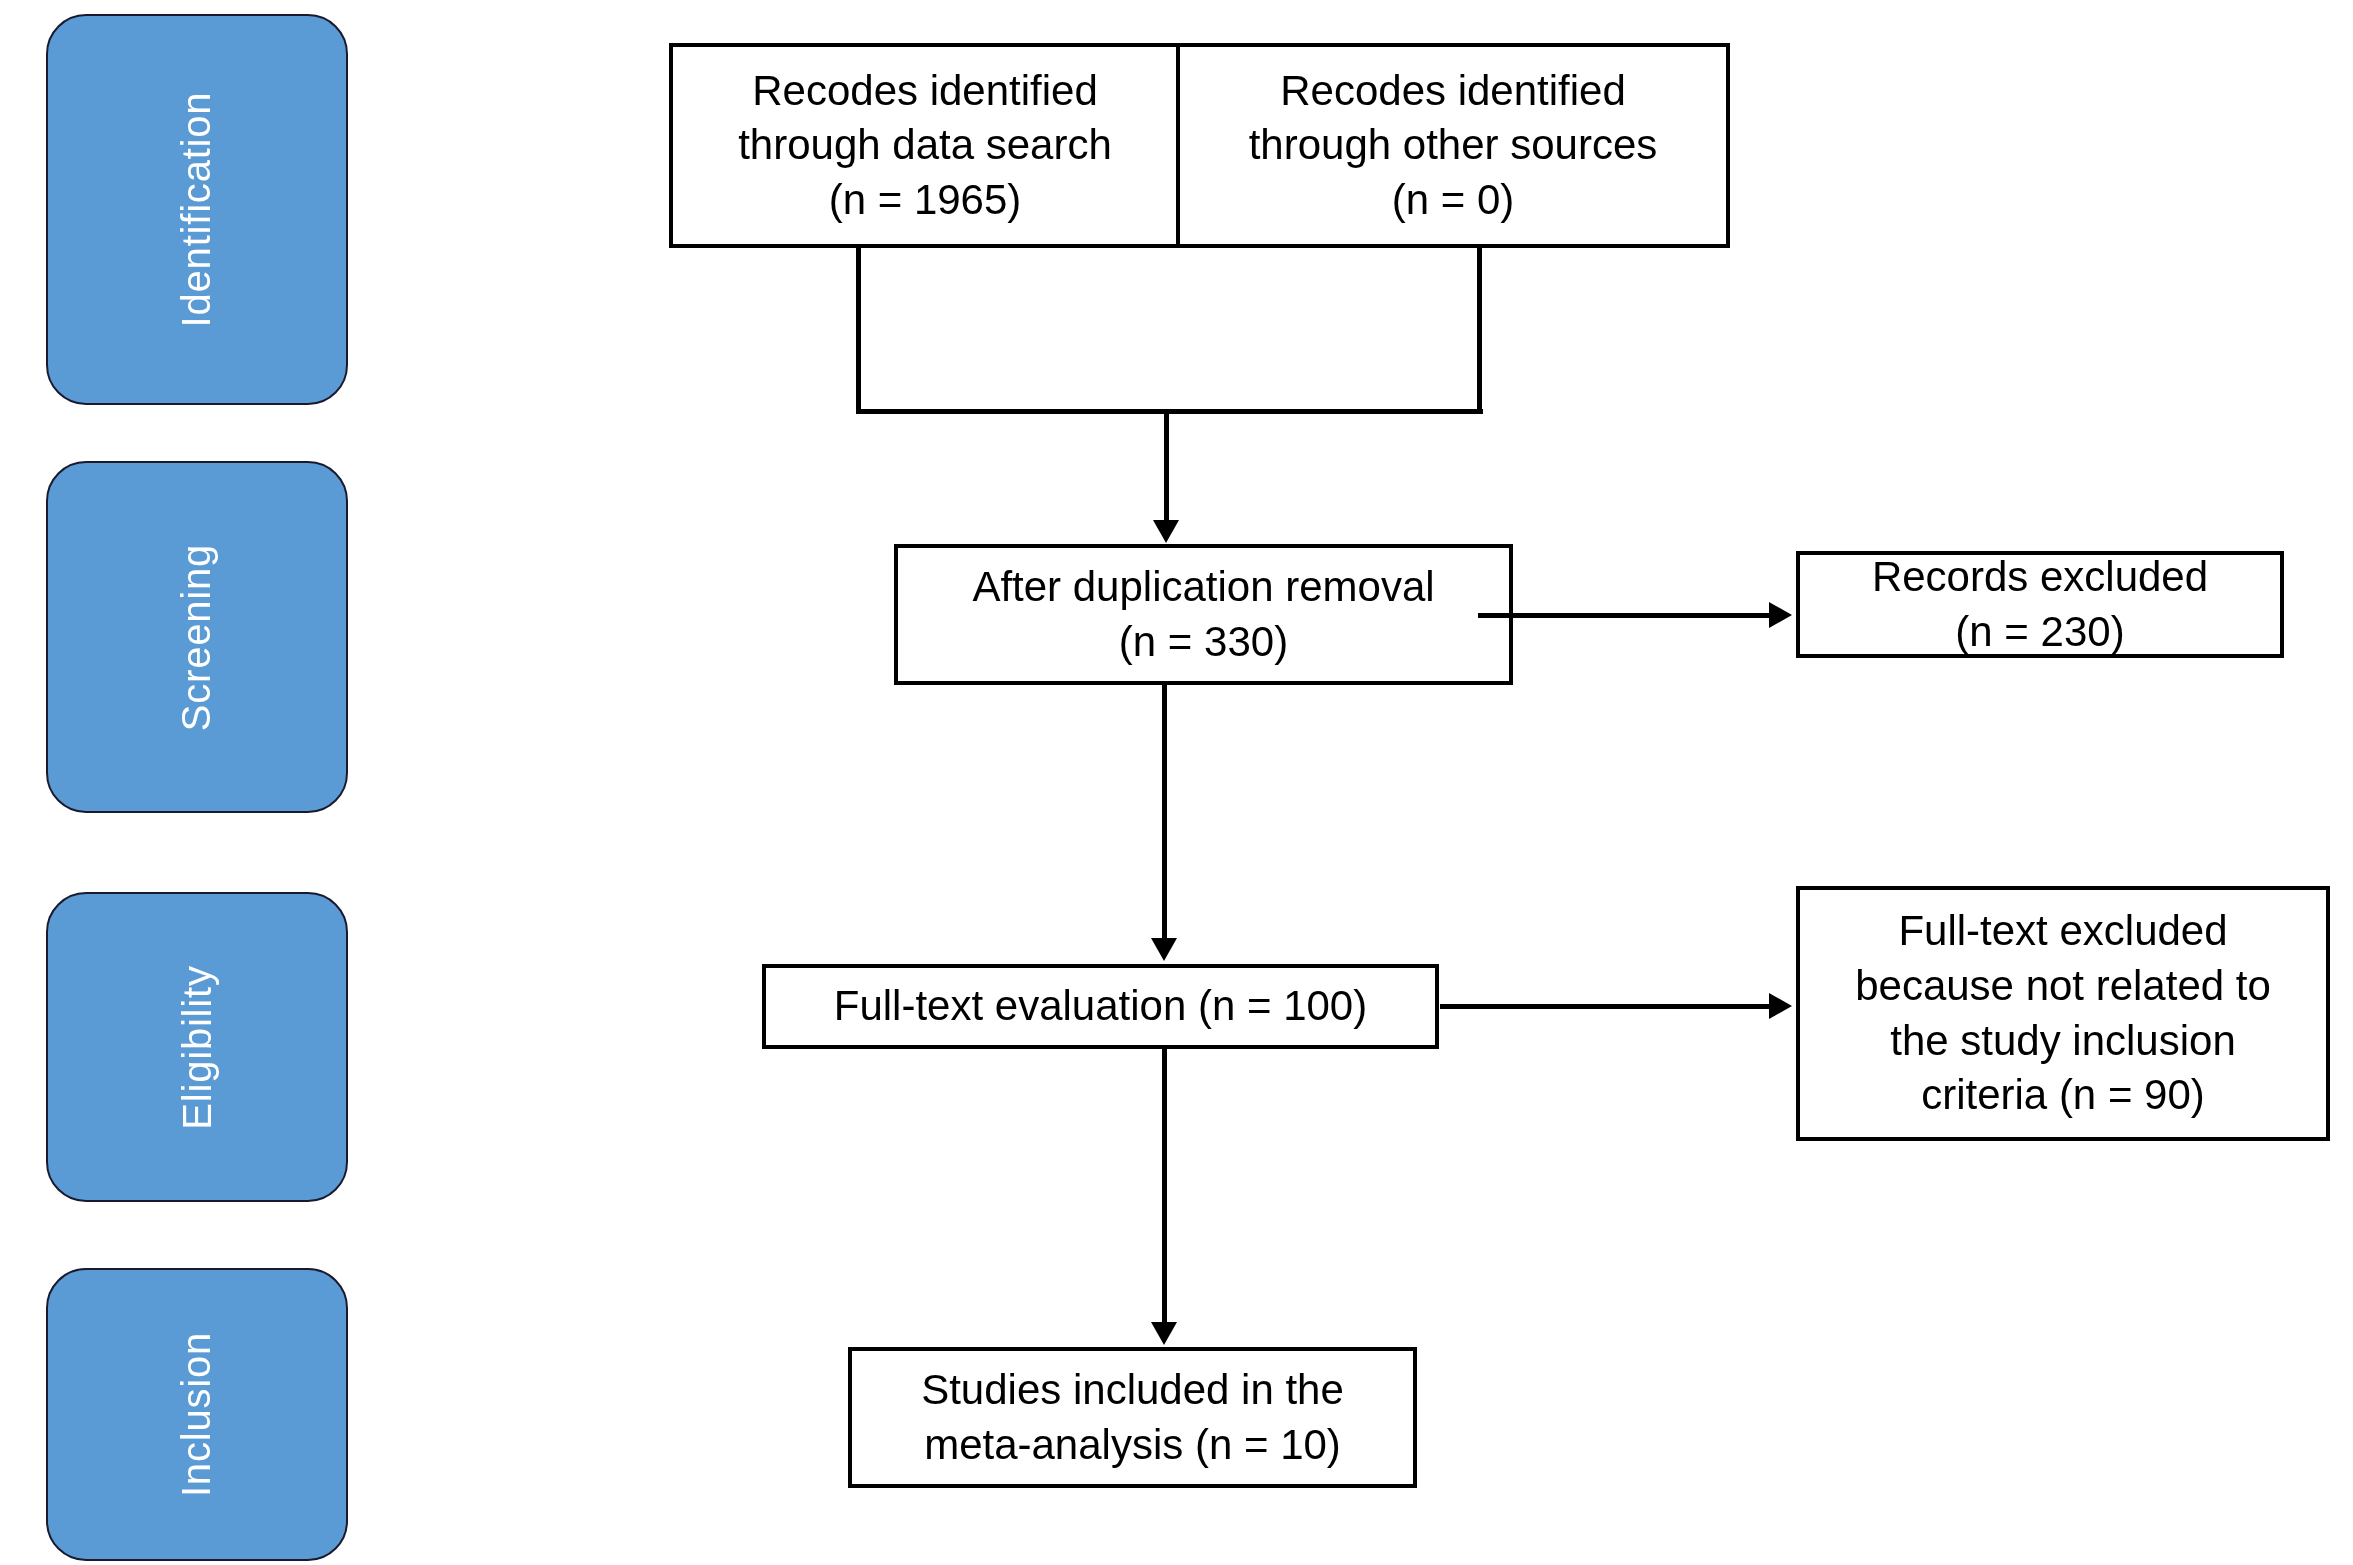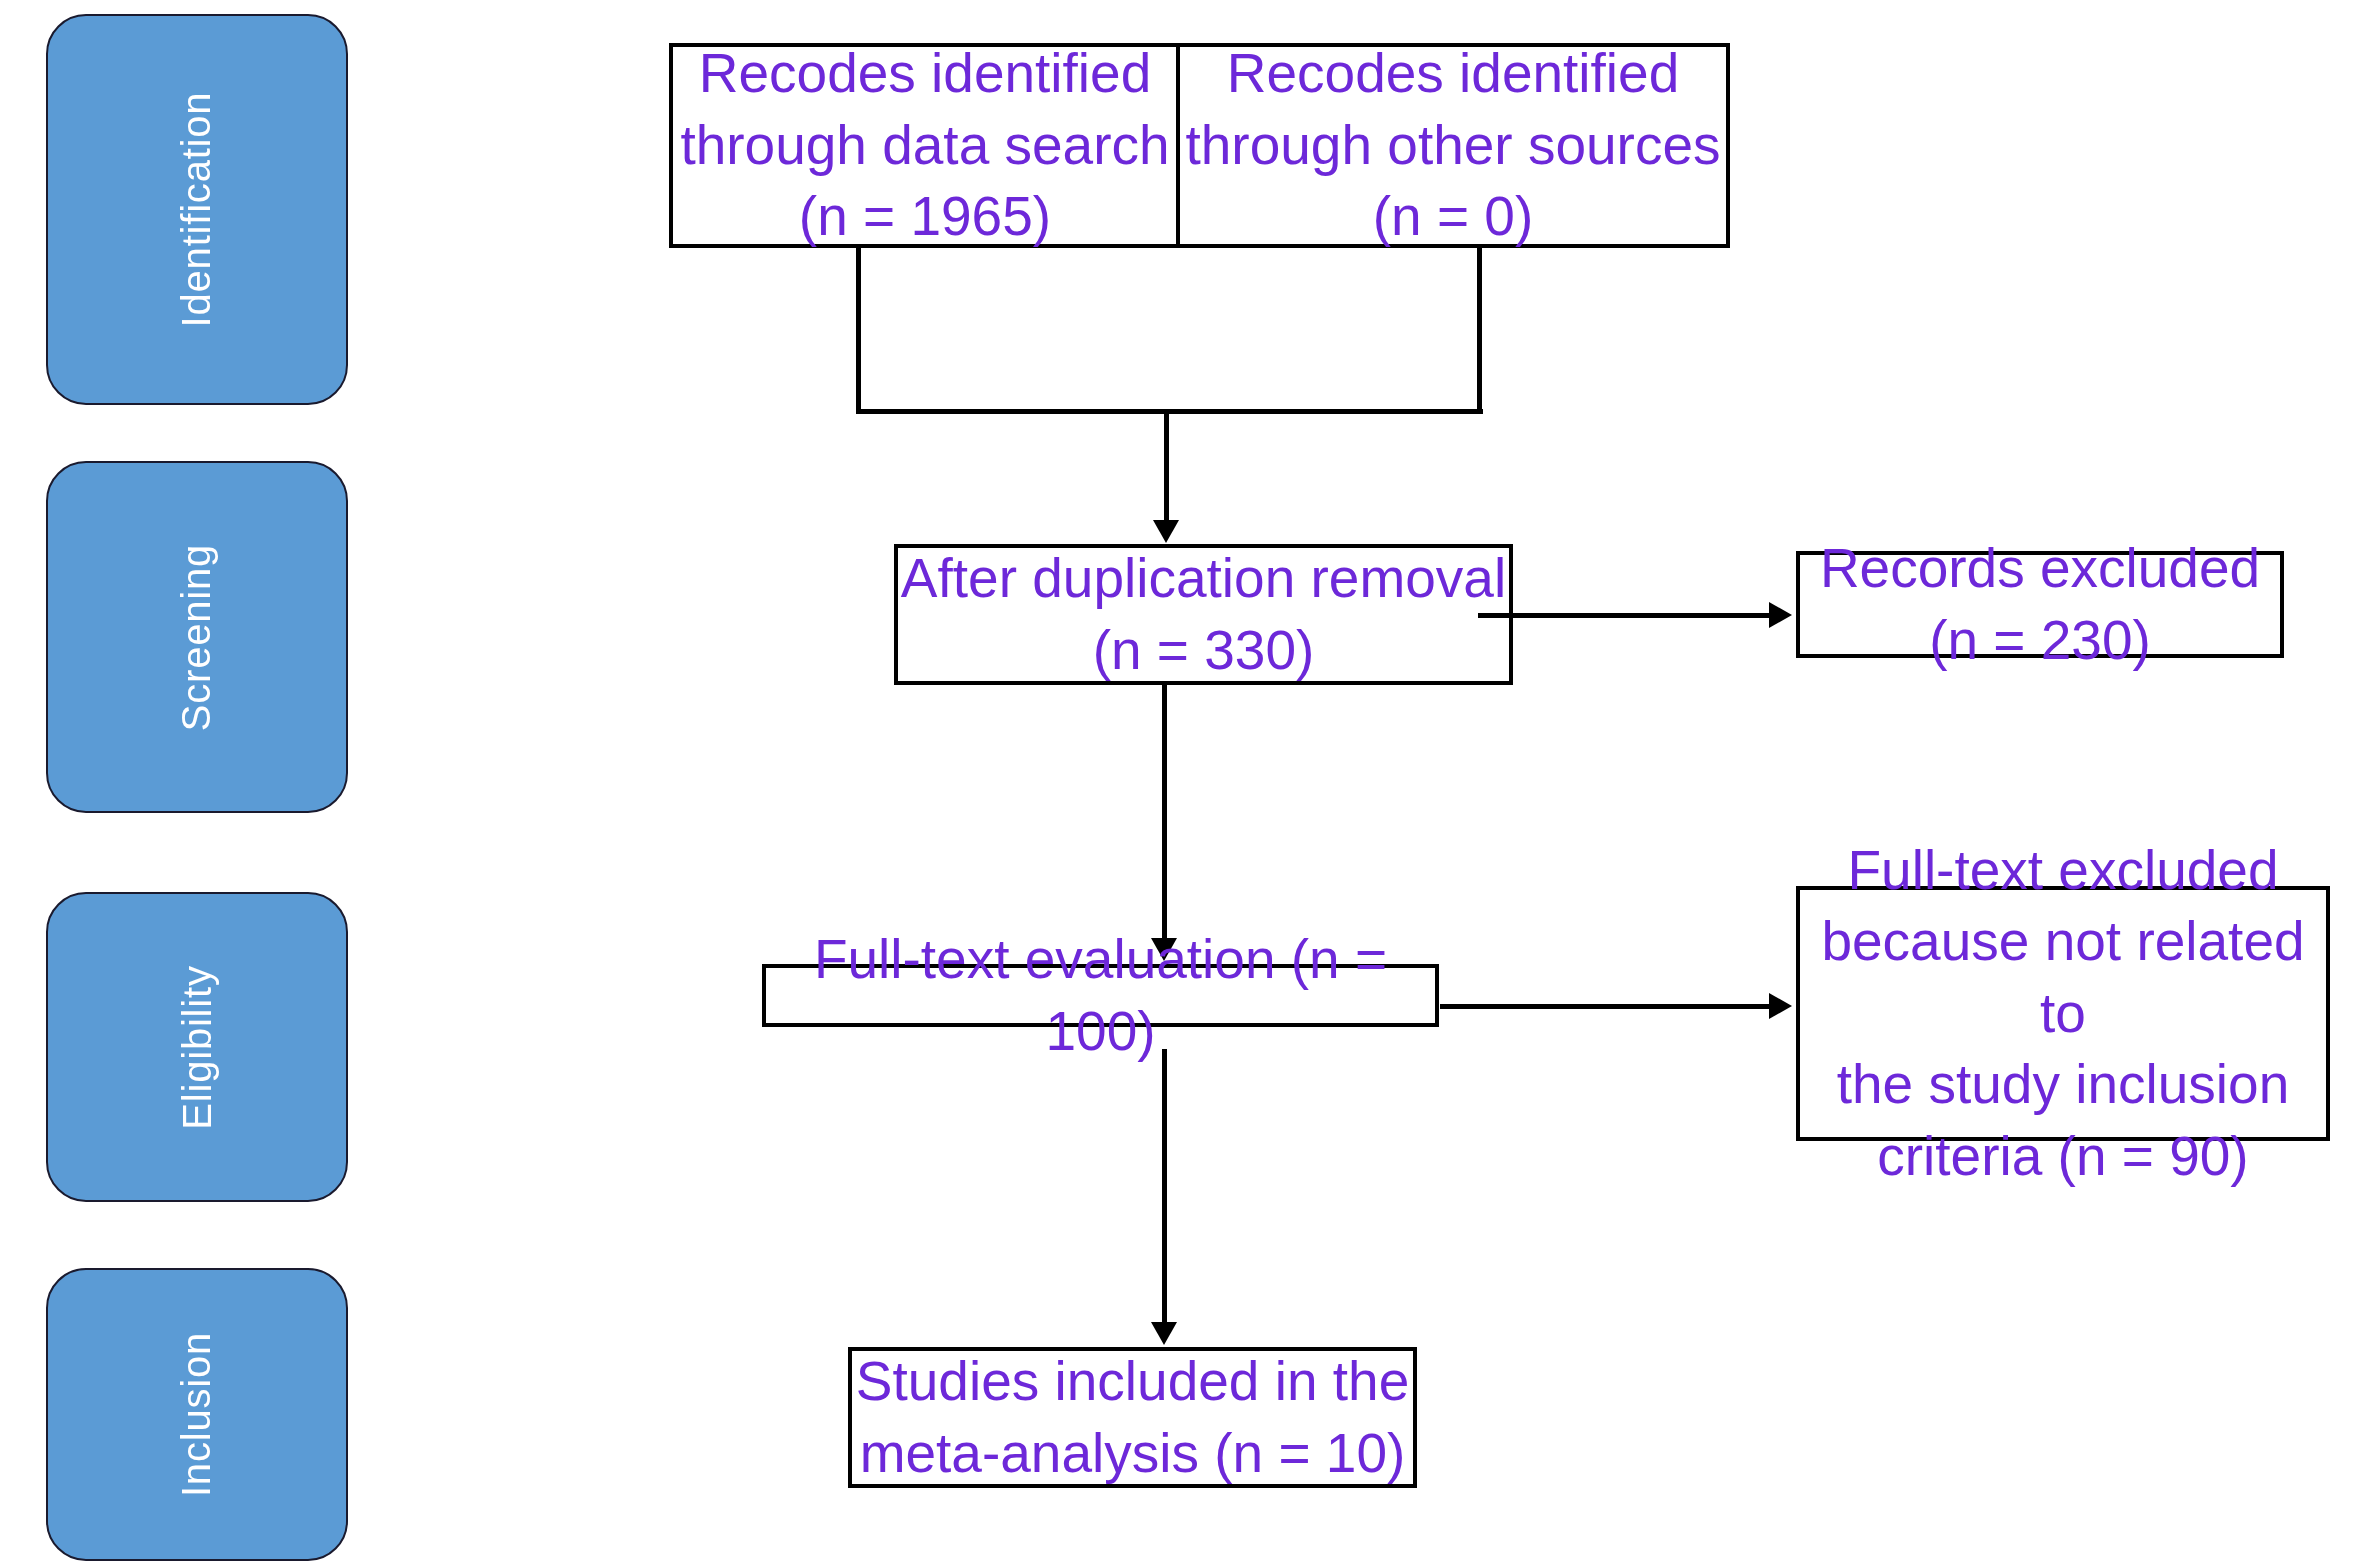--- a/index.html
+++ b/index.html
@@ -36,22 +36,22 @@
   }
 
   
   .fbox {
     position: absolute;
     background: #ffffff;
     border: 4.6px solid #000000;
     box-sizing: border-box;
     display: flex;
     align-items: center;
-    color: #6d28d9;
-    font-size: 55px;
+    color: #000000;
+    font-size: 42px;
     line-height: 1.30;
   }
   .fbox .txt { width: 100%; white-space: pre-line; }
   .fbox.center { justify-content: center; }
   .fbox.center .txt { text-align: center; }
   .fbox.leftal { justify-content: flex-start; }
   .fbox.leftal .txt { text-align: center; }
 
   
   .vline {
@@ -128,21 +128,21 @@
   <div class="arrow-right" style="left:1769px; top:602px;"></div>
 
   <div class="fbox center" style="left:1796px; top:551px; width:488px; height:107px;">
     <div class="txt">Records excluded
 (n = 230)</div>
   </div>
 
   <div class="vline" style="left:1162px; top:685px; width:4.6px; height:255px;"></div>
   <div class="arrow-down" style="left:1151px; top:938px;"></div>
 
-  <div class="fbox center" style="left:762px; top:964px; width:677px; height:63px;">
+  <div class="fbox center" style="left:762px; top:964px; width:677px; height:85px;">
     <div class="txt">Full-text evaluation  (n = 100)</div>
   </div>
 
   <div class="hline thin" style="left:1440px; top:1004px; width:333px; height:4.6px;"></div>
   <div class="arrow-right" style="left:1769px; top:993px;"></div>
 
   <div class="fbox leftal" style="left:1796px; top:886px; width:534px; height:255px;">
     <div class="txt">Full-text excluded
 because not related to
 the study inclusion

